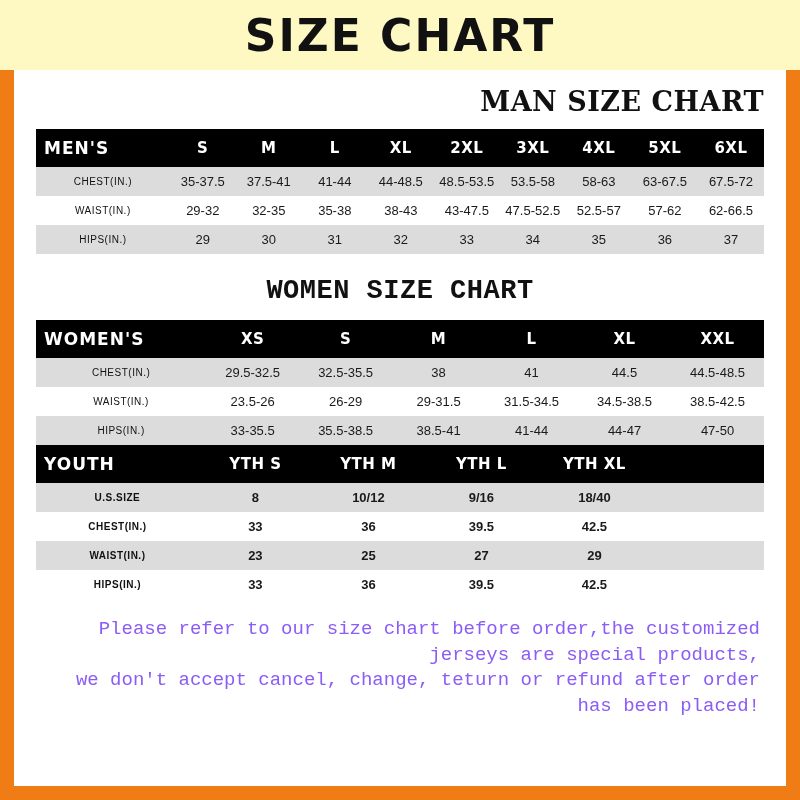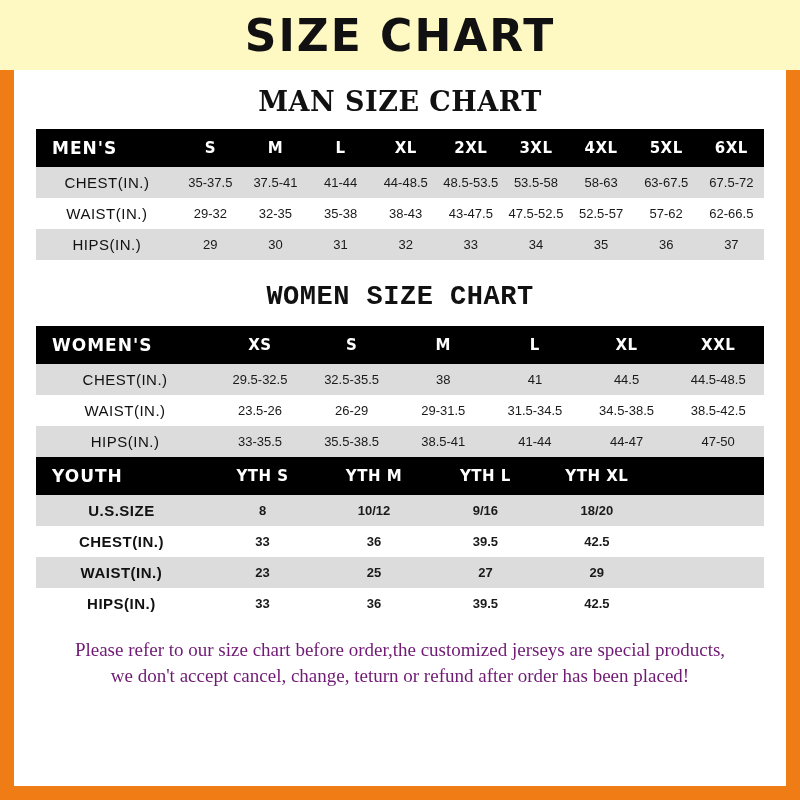--- a/index.html
+++ b/index.html
@@ -42,55 +42,55 @@
     box-sizing: border-box;
   }
   .section-title {
     text-align: center;
     font-family: "DejaVu Serif", serif;
     font-weight: bold;
     font-size: 27px;
     color: #111;
     letter-spacing: 0.5px;
   }
-  .sec1-title { margin-top: 16px; margin-bottom: 12px; }
+  .sec1-title { margin-top: 16px; margin-bottom: 12px; text-align: right; }
   .sec2-title { margin-top: 22px; margin-bottom: 14px; font-family: Liberation Mono, monospace; }
   .sec3-title { margin-top: 22px; margin-bottom: 14px; }
 
   table.size-table {
     width: 100%;
     border-collapse: collapse;
     table-layout: fixed;
   }
   table.size-table thead th {
     background: #000;
     color: #fff;
     font-family: "DejaVu Sans", sans-serif;
     font-weight: bold;
     font-size: 15px;
     padding: 9px 2px;
     text-align: center;
     letter-spacing: 0.5px;
   }
   table.size-table thead th.rowlabel {
     text-align: left;
-    padding-left: 16px;
+    padding-left: 8px;
     font-size: 17px;
     letter-spacing: 1px;
   }
   table.size-table tbody td {
     font-family: "Liberation Sans", sans-serif;
     font-size: 13px;
     color: #1a1a1a;
     padding: 7px 2px;
     text-align: center;
   }
   table.size-table tbody td.rowlabel {
     text-align: center;
-    font-size: 15px;
+    font-size: 10px;
     letter-spacing: 0.5px;
     color: #111;
   }
   table.size-table tbody tr.shade td {
     background: #dcdcdc;
   }
   table.size-table tbody tr.plain td {
     background: #ffffff;
   }
 
@@ -101,25 +101,25 @@
   .t-women tbody td.rowlabel { font-size: 14.5px; }
 
   .t-youth thead th { font-size: 16px; padding: 11px 2px; }
   .t-youth thead th.rowlabel { font-size: 18px; }
   .t-youth tbody td { font-size: 14px; padding: 9px 2px; font-weight: bold; }
   .t-youth tbody td.rowlabel { font-size: 14.5px; }
 
   .notice {
     margin-top: 18px;
     padding: 0 4px;
-    color: #701a75;
-    font-family: Liberation Serif, serif;
+    color: #8b5cf6;
+    font-family: Liberation Mono, monospace;
     font-size: 19px;
     line-height: 1.35;
-    text-align: center;
+    text-align: right;
   }
   .notice span { display: block; }
   .footer-bar {
     position: absolute;
     left: 0;
     right: 0;
     bottom: 0;
     height: 14px;
     background: #ef7c15;
   }
@@ -245,21 +245,21 @@
           <th>YTH XL</th>
           <th></th>
         </tr>
       </thead>
       <tbody>
         <tr class="shade">
           <td class="rowlabel">U.S.SIZE</td>
           <td>8</td>
           <td>10/12</td>
           <td>9/16</td>
-          <td>18/20</td>
+          <td>18/40</td>
           <td></td>
         </tr>
         <tr class="plain">
           <td class="rowlabel">CHEST(IN.)</td>
           <td>33</td>
           <td>36</td>
           <td>39.5</td>
           <td>42.5</td>
           <td></td>
         </tr>

